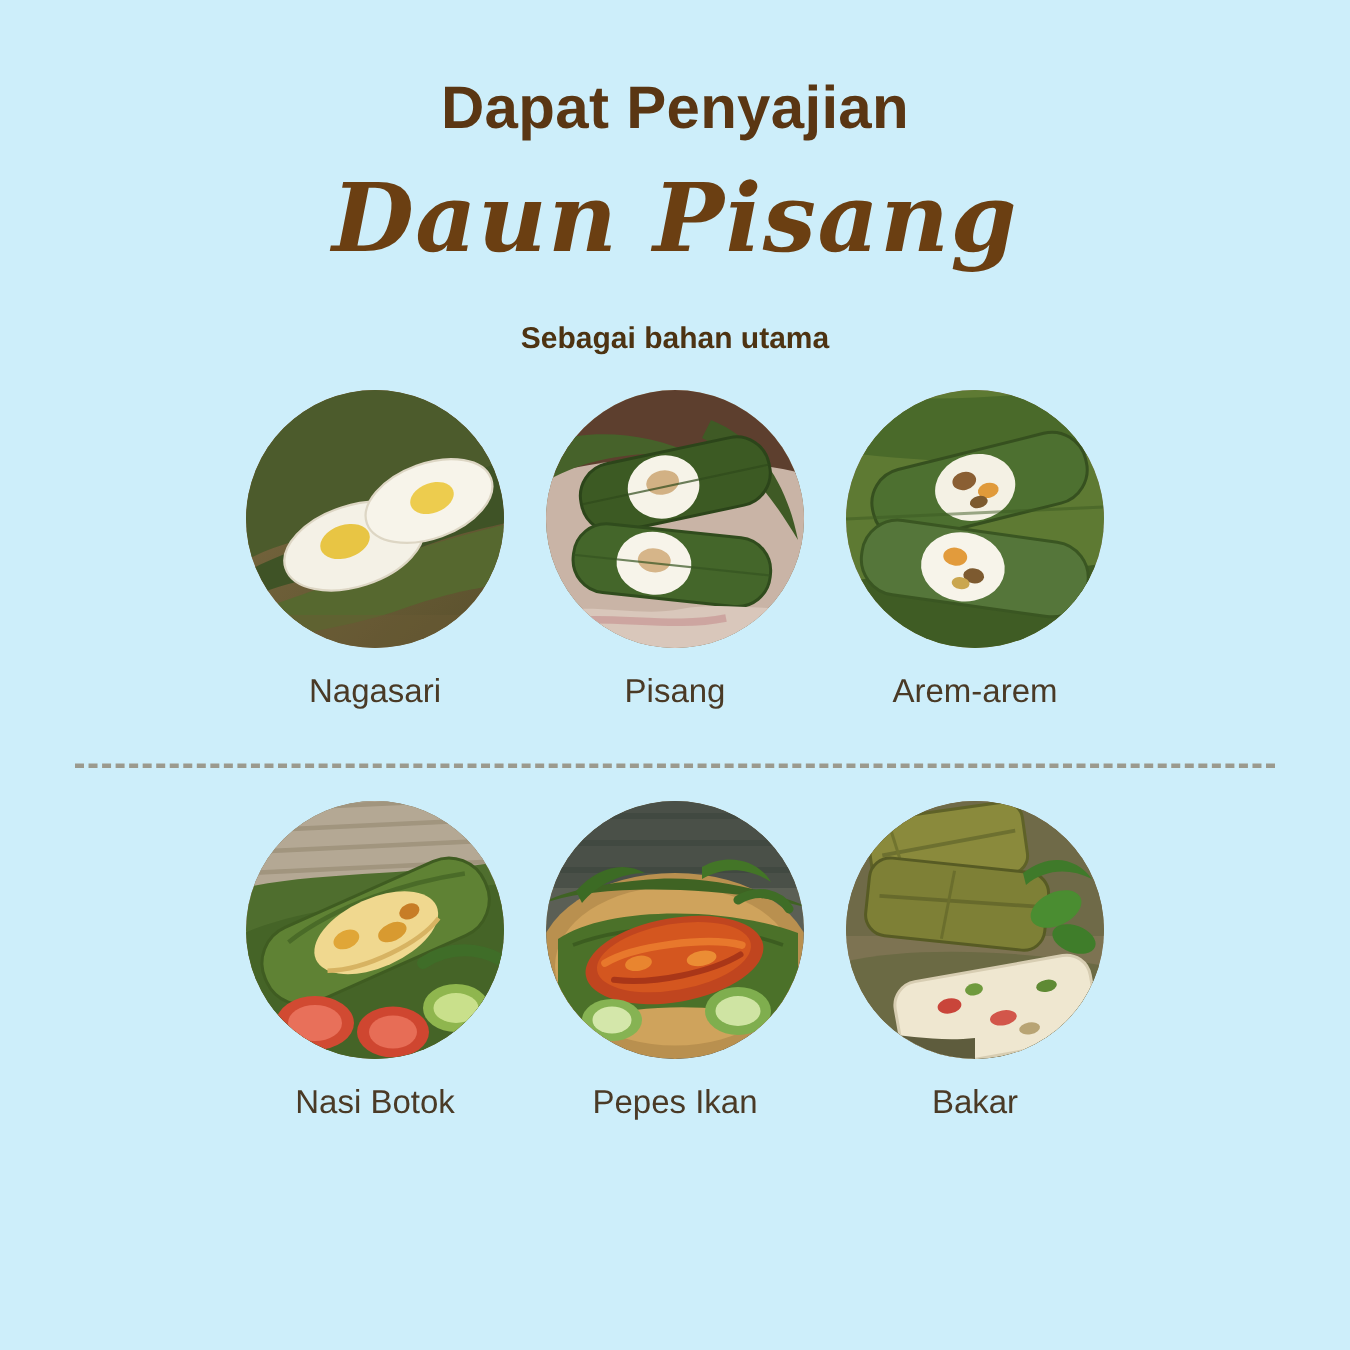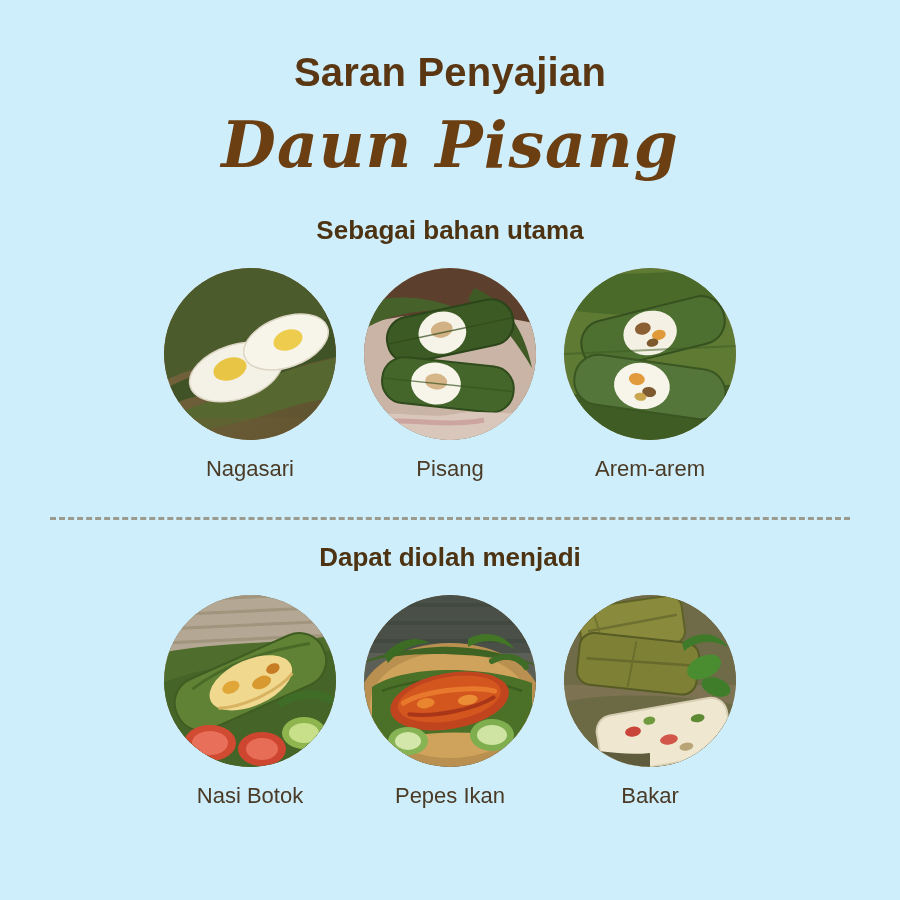--- a/index.html
+++ b/index.html
@@ -40,21 +40,21 @@
     font-weight: bold;
     font-size: 63px;
     color: #6b3f12;
     line-height: 1;
     text-align: center;
     letter-spacing: 1px;
   }
 
   
   .section-heading {
-    font-size: 26px;
+    font-size: 20px;
     font-weight: bold;
     color: #4d3312;
     text-align: center;
   }
   .sec1-heading { margin-top: 38px; }
   .sec2-heading { margin-top: 22px; }
 
   
   .row {
     display: flex;
@@ -93,21 +93,21 @@
     margin-top: 36px;
     border-top: 3px dashed #8b7f6b;
     opacity: 0.75;
   }
 </style>
 </head>
 <body>
 
 <div class="poster">
 
-  <div class="title-main">Saran Penyajian</div>
+  <div class="title-main">Dapat Penyajian</div>
   <div class="title-script">Daun Pisang</div>
 
   <div class="section-heading sec1-heading">Sebagai bahan utama</div>
 
   <div class="row">
 
     <div class="card">
       <div class="photo">
         <svg width="172" height="172" viewBox="0 0 172 172" xmlns="http://www.w3.org/2000/svg">
           <defs>
@@ -205,21 +205,20 @@
           </g>
         </svg>
       </div>
       <div class="caption">Arem-arem</div>
     </div>
 
   </div>
 
   <div class="divider"></div>
 
-  <div class="section-heading sec2-heading">Dapat diolah menjadi</div>
 
   <div class="row">
 
     <div class="card">
       <div class="photo">
         <svg width="172" height="172" viewBox="0 0 172 172" xmlns="http://www.w3.org/2000/svg">
           <defs>
             <clipPath id="c4">
                 <circle cx="86" cy="86" r="86"></circle>
               </clipPath>

